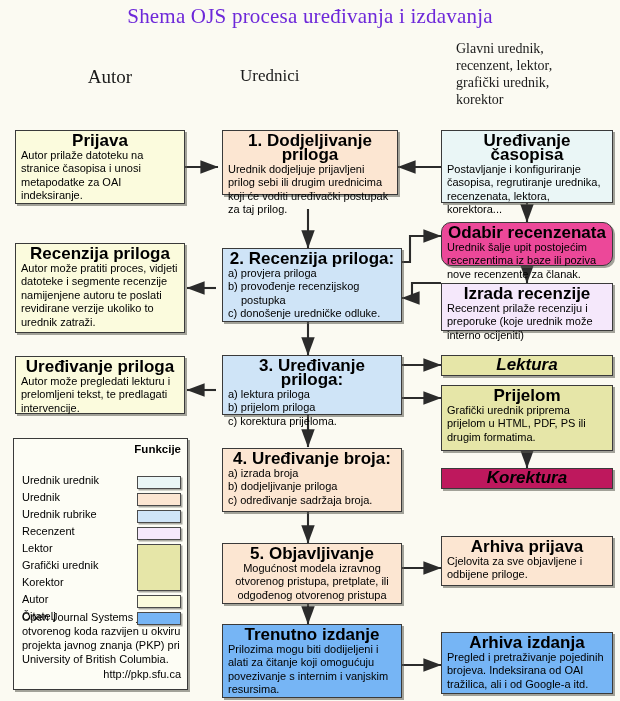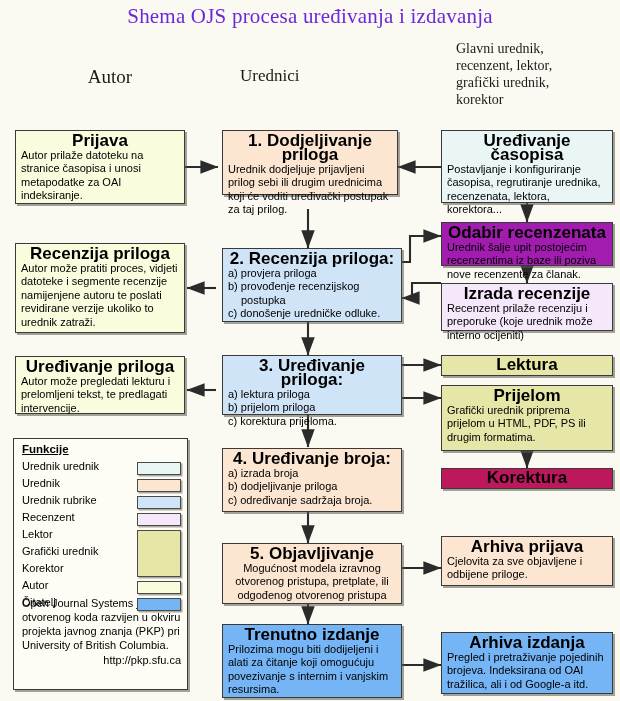--- a/index.html
+++ b/index.html
@@ -39,36 +39,36 @@
     line-height:13.4px;
     color:#000;
   }
   .box .bt{
     display:block;text-align:center;font-weight:bold;font-size:17px;
     line-height:14px;margin-bottom:1px;
   }
   .box .bb{display:block;}
   .box .bb.center{text-align:center;}
   .box.titleonly{display:flex;align-items:center;justify-content:center;}
-  .box.titleonly .bt{margin:8px;}
+  .box.titleonly .bt{margin:8px;font-style:italic;}
 
   .lst{display:block;}
   .lst .li{display:block;padding-left:13px;text-indent:-13px;}
 
   
   #legend{
     position:absolute;left:13px;top:438px;width:175px;height:252px;
     box-sizing:border-box;
     background:#fdfdf5;
     border:1px solid #3a3a3a;
     box-shadow:2px 2px 0 rgba(90,90,80,.55);
     font-size:11px;line-height:13.6px;color:#000;
     padding:4px 6px 4px 8px;
   }
-  #legend .lg-title{text-align:left;font-weight:bold;margin-bottom:3px;font-size:11.5px;text-decoration:underline;}
+  #legend .lg-title{text-align:right;font-weight:bold;margin-bottom:17px;font-size:11.5px;}
   .lg-rows{position:relative;height:130px;}
   .lg-row{position:absolute;left:0;width:100%;height:17px;}
   .lg-label{position:absolute;left:0;top:0;}
   .sw{position:absolute;border:1px solid #4a4a4a;box-shadow:1.5px 1.5px 0 rgba(90,90,80,.5);}
   #legend .note{margin-top:6px;font-size:11px;line-height:14px;}
   #legend .url{display:block;text-align:right;margin-top:2px;}
 </style>
 </head>
 <body>
 
@@ -229,21 +229,21 @@
   <div class="box" id="b-trenutno" style="left:222px;top:624px;width:180px;height:74px;background:#76b5f5;">
     <span class="bt">Trenutno izdanje</span>
     <span class="bb">Prilozima mogu biti dodijeljeni i alati za čitanje koji omogućuju povezivanje s internim i vanjskim resursima.</span>
   </div>
 
   <div class="box" id="b-ured-casopisa" style="left:441px;top:130px;width:172px;height:73px;background:#eaf6f6;">
     <span class="bt">Uređivanje časopisa</span>
     <span class="bb">Postavljanje i konfiguriranje časopisa, regrutiranje urednika, recenzenata, lektora, korektora...</span>
   </div>
 
-  <div class="box" id="b-odabir" style="left:441px;top:222px;width:172px;height:44px;background:#a21caf;">
+  <div class="box" id="b-odabir" style="left:441px;top:222px;width:172px;height:44px;background:#ec4899;border-radius:10px;">
     <span class="bt">Odabir recenzenata</span>
     <span class="bb">Urednik šalje upit postojećim recenzentima iz baze ili poziva nove recenzente za članak.</span>
   </div>
 
   <div class="box" id="b-izrada-rec" style="left:441px;top:283px;width:172px;height:48px;background:#f5e8fb;">
     <span class="bt">Izrada recenzije</span>
     <span class="bb">Recenzent prilaže recenziju i preporuke (koje urednik može interno ocijeniti)</span>
   </div>
 
   <div class="box titleonly" id="b-lektura" style="left:441px;top:355px;width:172px;height:21px;background:#e6e6a8;">

